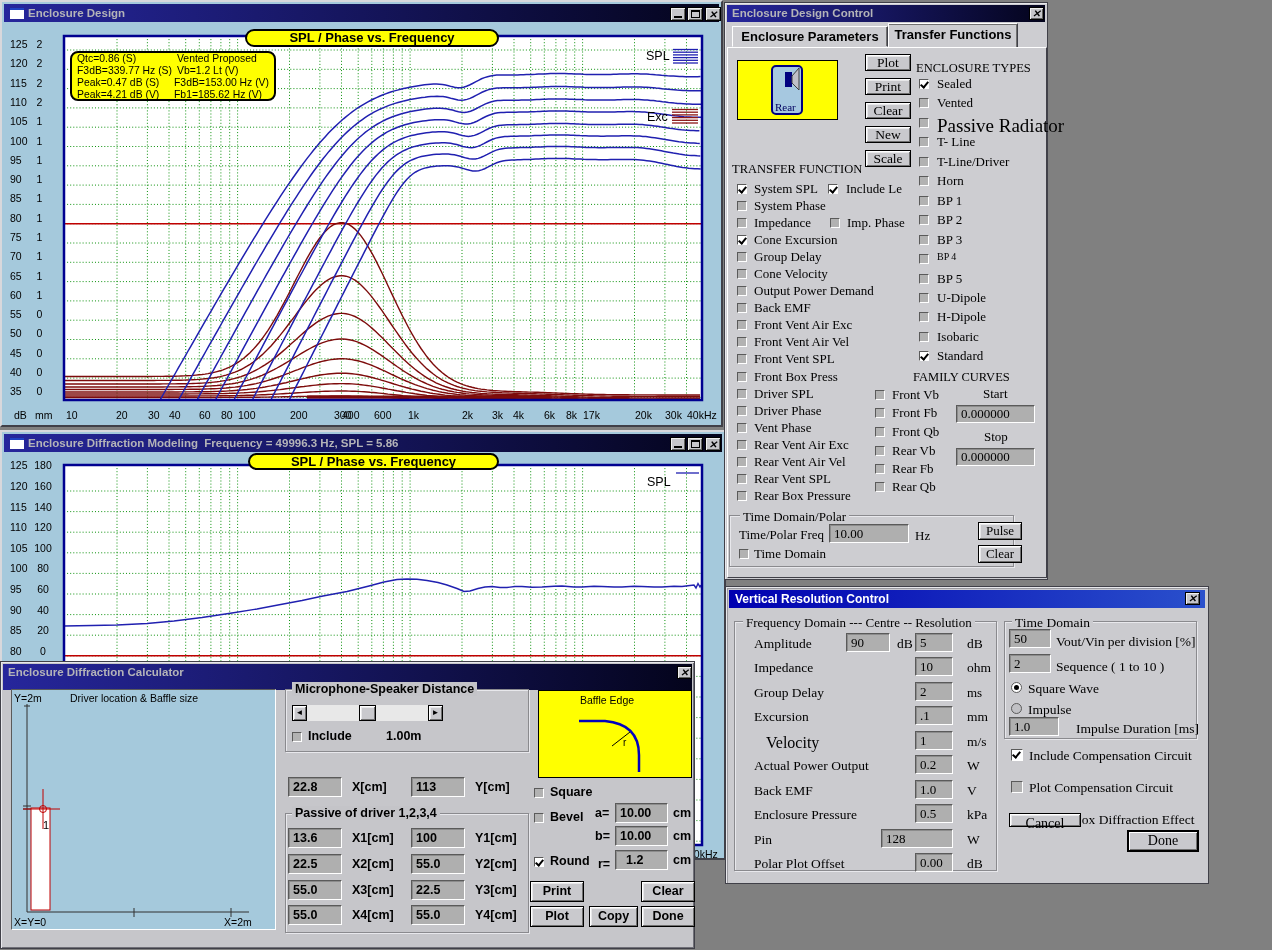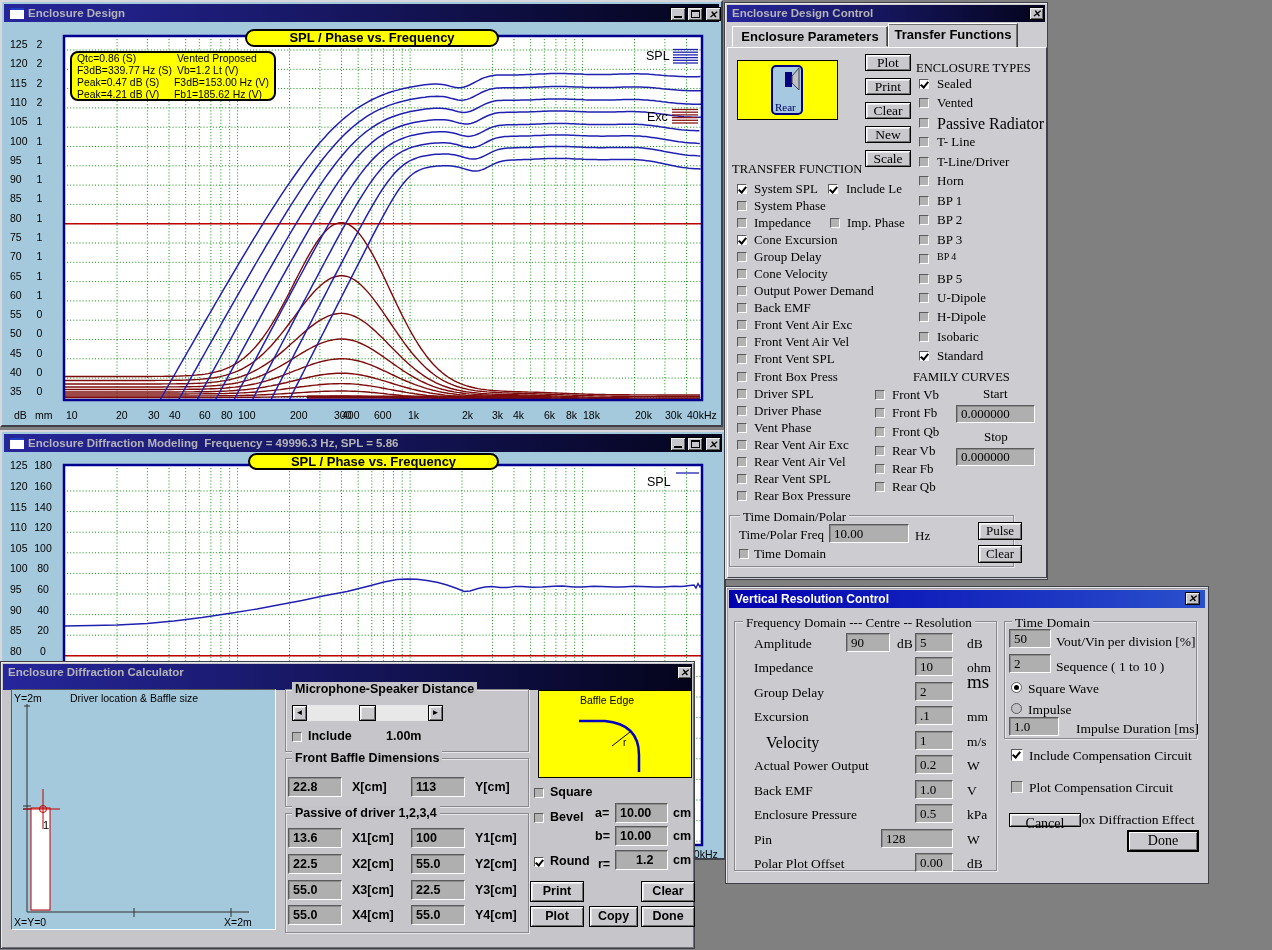--- a/index.html
+++ b/index.html
@@ -186,21 +186,21 @@
     <div class="lab t11" style="left:288px;top:407px">200</div>
     <div class="lab t11" style="left:332px;top:407px">300</div>
     <div class="lab t11" style="left:340px;top:407px">400</div>
     <div class="lab t11" style="left:372px;top:407px">600</div>
     <div class="lab t11" style="left:406px;top:407px">1k</div>
     <div class="lab t11" style="left:460px;top:407px">2k</div>
     <div class="lab t11" style="left:490px;top:407px">3k</div>
     <div class="lab t11" style="left:511px;top:407px">4k</div>
     <div class="lab t11" style="left:542px;top:407px">6k</div>
     <div class="lab t11" style="left:564px;top:407px">8k</div>
-    <div class="lab t11" style="left:581px;top:407px">18k</div>
+    <div class="lab t11" style="left:581px;top:407px">17k</div>
     <div class="lab t11" style="left:633px;top:407px">20k</div>
     <div class="lab t11" style="left:663px;top:407px">30k</div>
     <div class="lab t11" style="left:685px;top:407px">40kHz</div>
     <div class="abs" style="left:243px;top:27px;width:254px;height:18px;background:#ffff00;border:2px solid #000;border-radius:9px;text-align:center;font-weight:bold;font-size:13px;line-height:14px">SPL / Phase vs. Frequency</div>
     <div class="abs" style="left:68px;top:49px;width:206px;height:50px;background:#ffff00;border:2px solid #000;border-radius:8px;font-size:10.4px">
       <span class="abs" style="left:5px;top:0px">Qtc=0.86 (S)</span>
       <span class="abs" style="left:105px;top:0px">Vented Proposed</span>
       <span class="abs" style="left:5px;top:12px">F3dB=339.77 Hz (S)</span>
       <span class="abs" style="left:105px;top:12px">Vb=1.2 Lt (V)</span>
       <span class="abs" style="left:5px;top:24px">Peak=0.47 dB (S)</span>
@@ -330,21 +330,21 @@
     <div class="b3 ser" style="left:140px;top:75px;width:46px;height:17px;font-size:13.5px;line-height:15px">Print</div>
     <div class="b3 ser" style="left:140px;top:99px;width:46px;height:17px;font-size:13.5px;line-height:15px">Clear</div>
     <div class="b3 ser" style="left:140px;top:123px;width:46px;height:17px;font-size:13.5px;line-height:15px">New</div>
     <div class="b3 ser" style="left:140px;top:147px;width:46px;height:17px;font-size:13.5px;line-height:15px">Scale</div>
     <div class="lab ser" style="left:191px;top:58px;font-size:12.5px">ENCLOSURE TYPES</div>
     <div class="cb ck" style="left:194px;top:76px"></div>
     <div class="lab ser" style="left:212px;top:73px;font-size:13px">Sealed</div>
     <div class="cb" style="left:194px;top:95px"></div>
     <div class="lab ser" style="left:212px;top:92px;font-size:13px">Vented</div>
     <div class="cb" style="left:194px;top:115px"></div>
-    <div class="lab ser" style="left:212px;top:112px;font-size:16px">Passive Radiator</div>
+    <div class="lab ser" style="left:212px;top:112px;font-size:19px">Passive Radiator</div>
     <div class="cb" style="left:194px;top:134px"></div>
     <div class="lab ser" style="left:212px;top:131px;font-size:13px">T- Line</div>
     <div class="cb" style="left:194px;top:154px"></div>
     <div class="lab ser" style="left:212px;top:151px;font-size:13px">T-Line/Driver</div>
     <div class="cb" style="left:194px;top:173px"></div>
     <div class="lab ser" style="left:212px;top:170px;font-size:13px">Horn</div>
     <div class="cb" style="left:194px;top:193px"></div>
     <div class="lab ser" style="left:212px;top:190px;font-size:13px">BP 1</div>
     <div class="cb" style="left:194px;top:212px"></div>
     <div class="lab ser" style="left:212px;top:209px;font-size:13px">BP 2</div>
@@ -464,23 +464,20 @@
       <span class="glab sb" style="left:6px;top:-8px;background:#c4c4c8">Microphone-Speaker Distance</span>
     </div>
     <div class="abs" style="left:291px;top:43px;width:151px;height:16px;background:#e8e8e8">
       <div class="b3" style="left:0;top:0;width:15px;height:16px;font-size:8px;line-height:14px">◄</div>
       <div class="b3" style="left:136px;top:0;width:15px;height:16px;font-size:8px;line-height:14px">►</div>
       <div class="b3" style="left:67px;top:0;width:17px;height:16px"></div>
     </div>
     <div class="cb" style="left:291px;top:70px"></div>
     <div class="lab sb" style="left:307px;top:67px">Include</div>
     <div class="lab sb" style="left:385px;top:67px">1.00m</div>
-    <div class="grp" style="left:284px;top:96px;width:244px;height:49px">
-      <span class="glab sb" style="left:6px;top:-8px;background:#c4c4c8">Front Baffle Dimensions</span>
-    </div>
     <div class="fld sb" style="left:287px;top:115px;width:54px;height:20px;line-height:18px;padding-left:4px">22.8</div>
     <div class="lab sb" style="left:351px;top:118px">X[cm]</div>
     <div class="fld sb" style="left:410px;top:115px;width:54px;height:20px;line-height:18px;padding-left:4px">113</div>
     <div class="lab sb" style="left:474px;top:118px">Y[cm]</div>
     <div class="grp" style="left:284px;top:151px;width:244px;height:120px">
       <span class="glab sb" style="left:6px;top:-8px;background:#c4c4c8">Passive of driver 1,2,3,4</span>
     </div>
     <div class="fld sb" style="left:287px;top:166px;width:54px;height:20px;line-height:18px;padding-left:4px">13.6</div>
     <div class="lab sb" style="left:351px;top:169px">X1[cm]</div>
     <div class="fld sb" style="left:410px;top:166px;width:54px;height:20px;line-height:18px;padding-left:4px">100</div>
@@ -511,21 +508,21 @@
     <div class="lab sb" style="left:549px;top:148px">Bevel</div>
     <div class="lab sb" style="left:594px;top:144px">a=</div>
     <div class="fld sb" style="left:614px;top:141px;width:53px;height:20px;line-height:18px;padding-left:4px">10.00</div>
     <div class="lab sb" style="left:672px;top:144px">cm</div>
     <div class="lab sb" style="left:594px;top:167px">b=</div>
     <div class="fld sb" style="left:614px;top:164px;width:53px;height:20px;line-height:18px;padding-left:4px">10.00</div>
     <div class="lab sb" style="left:672px;top:167px">cm</div>
     <div class="cb ck" style="left:533px;top:195px"></div>
     <div class="lab sb" style="left:549px;top:192px">Round</div>
     <div class="lab sb" style="left:597px;top:195px">r=</div>
-    <div class="fld sb" style="left:614px;top:188px;width:53px;height:20px;line-height:18px;padding-left:20px">1.2</div>
+    <div class="fld sb" style="left:614px;top:188px;width:53px;height:20px;line-height:18px;padding-left:10px">1.2</div>
     <div class="lab sb" style="left:672px;top:191px">cm</div>
     <div class="b3 sb" style="left:529px;top:219px;width:54px;height:21px;line-height:19px">Print</div>
     <div class="b3 sb" style="left:640px;top:219px;width:54px;height:21px;line-height:19px">Clear</div>
     <div class="b3 sb" style="left:529px;top:244px;width:54px;height:21px;line-height:19px">Plot</div>
     <div class="b3 sb" style="left:588px;top:244px;width:49px;height:21px;line-height:19px">Copy</div>
     <div class="b3 sb" style="left:640px;top:244px;width:54px;height:21px;line-height:19px">Done</div>
   </div>
 <div class="abs" style="left:725px;top:586px;width:484px;height:298px;background:#cbcbcf;border:1px solid #404048;box-shadow:inset 1px 1px 0 #e8e8ec,inset 2px 2px 0 #9a9aa0">
     <div class="abs" style="left:3px;top:3px;right:3px;height:18px;background:linear-gradient(90deg,#0000b0,#2a50cc);color:#fff;font-weight:bold;font-size:12px;line-height:18px">
       <span style="position:absolute;left:6px">Vertical Resolution Control</span>
@@ -539,21 +536,21 @@
     <div class="lab ser" style="left:28px;top:49px;font-size:13.5px">Amplitude</div>
     <div class="fld ser" style="left:120px;top:46px;width:44px;height:19px;font-size:13px;line-height:17px;padding-left:4px">90</div>
     <div class="lab ser" style="left:171px;top:49px;font-size:13.5px">dB</div>
     <div class="fld ser" style="left:189px;top:46px;width:38px;height:19px;font-size:13px;line-height:17px;padding-left:4px">5</div>
     <div class="lab ser" style="left:241px;top:49px;font-size:13.5px">dB</div>
     <div class="lab ser" style="left:28px;top:73px;font-size:13.5px">Impedance</div>
     <div class="fld ser" style="left:189px;top:70px;width:38px;height:19px;font-size:13px;line-height:17px;padding-left:4px">10</div>
     <div class="lab ser" style="left:241px;top:73px;font-size:13.5px">ohm</div>
     <div class="lab ser" style="left:28px;top:98px;font-size:13.5px">Group Delay</div>
     <div class="fld ser" style="left:189px;top:95px;width:38px;height:19px;font-size:13px;line-height:17px;padding-left:4px">2</div>
-    <div class="lab ser" style="left:241px;top:84px;font-size:19px">ms</div>
+    <div class="lab ser" style="left:241px;top:98px;font-size:13px">ms</div>
     <div class="lab ser" style="left:28px;top:122px;font-size:13.5px">Excursion</div>
     <div class="fld ser" style="left:189px;top:119px;width:38px;height:19px;font-size:13px;line-height:17px;padding-left:4px">.1</div>
     <div class="lab ser" style="left:241px;top:122px;font-size:13.5px">mm</div>
     <div class="lab ser" style="left:40px;top:147px;font-size:16px">Velocity</div>
     <div class="fld ser" style="left:189px;top:144px;width:38px;height:19px;font-size:13px;line-height:17px;padding-left:4px">1</div>
     <div class="lab ser" style="left:241px;top:147px;font-size:13.5px">m/s</div>
     <div class="lab ser" style="left:28px;top:171px;font-size:13.5px">Actual Power Output</div>
     <div class="fld ser" style="left:189px;top:168px;width:38px;height:19px;font-size:13px;line-height:17px;padding-left:4px">0.2</div>
     <div class="lab ser" style="left:241px;top:171px;font-size:13.5px">W</div>
     <div class="lab ser" style="left:28px;top:196px;font-size:13.5px">Back EMF</div>

